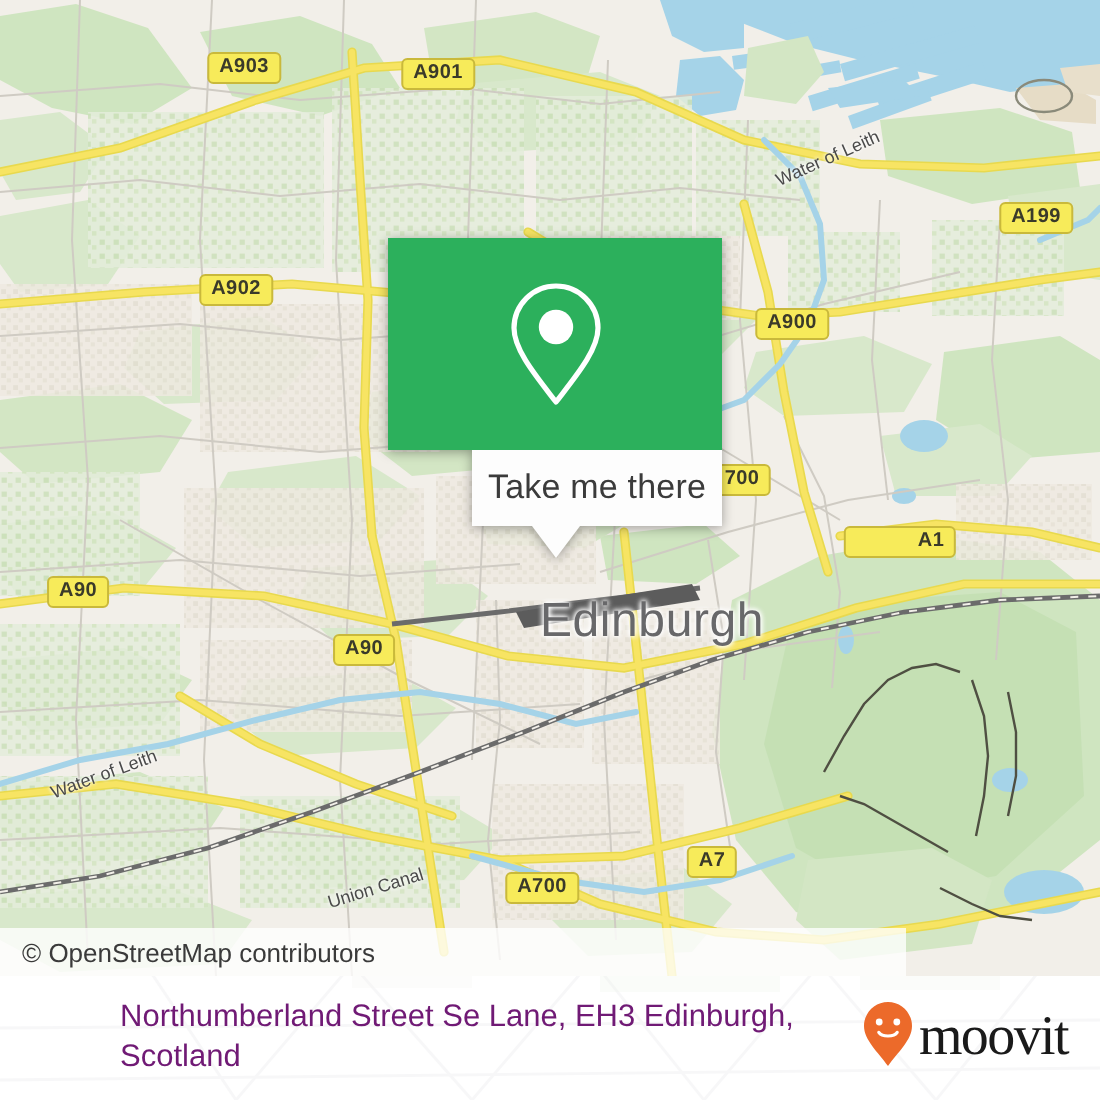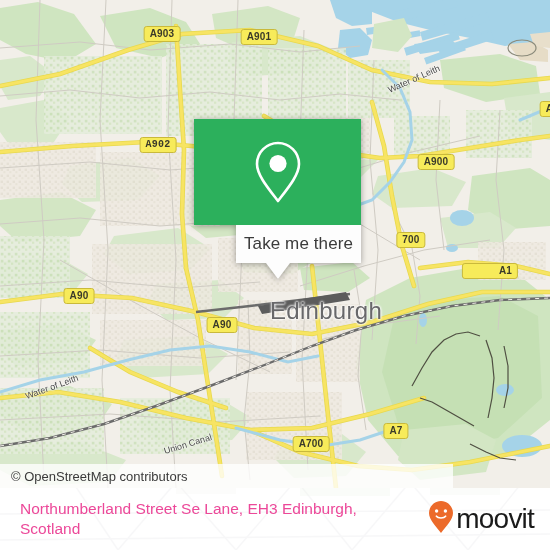--- a/index.html
+++ b/index.html
@@ -33,21 +33,20 @@
     border-radius: 3px;
     color: #3a3a2a;
     font-size: 10px;
     font-weight: bold;
     font-family: "Liberation Sans", sans-serif;
     padding: 1px 5px 2px 5px;
     line-height: 11px;
     letter-spacing: 0.2px;
     white-space: nowrap;
     transform: translate(-50%, -50%);
-    margin-left: 40px;
   }
   .city-label {
     position: absolute;
     transform: translate(-50%, -50%);
     font-size: 24px;
     color: #68686a;
     font-family: "Liberation Sans", sans-serif;
     letter-spacing: 0.3px;
     text-shadow: 0 0 3px #fff, 0 0 3px #fff, 0 0 2px #fff;
     white-space: nowrap;
@@ -133,33 +132,34 @@
     position: relative;
     width: 550px; height: 62px;
     display: flex;
     align-items: center;
     justify-content: space-between;
     padding: 0 16px 0 20px;
   }
   .footer-title {
     font-size: 15.5px;
     line-height: 20px;
-    color: #ec4899;
+    color: #701a75;
     font-family: "Liberation Sans", sans-serif;
     max-width: 370px;
+    margin-left: 40px;
   }
   .moovit-logo {
     display: flex;
     align-items: center;
     gap: 2px;
   }
   .moovit-word {
     font-size: 28px;
     color: #1a1a1a;
-    font-family: Liberation Sans, sans-serif;
+    font-family: Liberation Serif, serif;
     letter-spacing: -0.8px;
     line-height: 28px;
   }
 </style>
 </head>
 <body>
 
 <div id="root">
 
   <div class="map">
@@ -336,21 +336,21 @@
         <path d="M504,346 L508,366 L508,388 L504,408"></path>
         <path d="M470,444 L486,452 L500,458 L516,460"></path>
       </g>
 
       <ellipse cx="522" cy="48" rx="14" ry="8" fill="none" stroke="#8a8a7a" stroke-width="1.2"></ellipse>
     </svg>
 
     <div class="shield" style="left:122px; top:34px;">A903</div>
     <div class="shield" style="left:219px; top:37px;">A901</div>
     <div class="shield" style="left:518px; top:109px;">A199</div>
-    <div class="shield" style="left:118px; top:145px;font-family:Liberation Mono, monospace;">A902</div>
+    <div class="shield" style="left:118px; top:145px;">A902</div>
     <div class="shield" style="left:396px; top:162px;">A900</div>
     <div class="shield" style="left:371px; top:240px;">700</div>
     <div class="shield" style="left:450px; top:271px;padding-left:36px;">A1</div>
     <div class="shield" style="left:39px; top:296px;">A90</div>
     <div class="shield" style="left:182px; top:325px;">A90</div>
     <div class="shield" style="left:271px; top:444px;">A700</div>
     <div class="shield" style="left:356px; top:431px;">A7</div>
 
     <div class="water-label" style="left:386px; top:74px; transform:rotate(-24deg);">Water of Leith</div>
     <div class="water-label" style="left:24px; top:382px; transform:rotate(-20deg);">Water of Leith</div>

